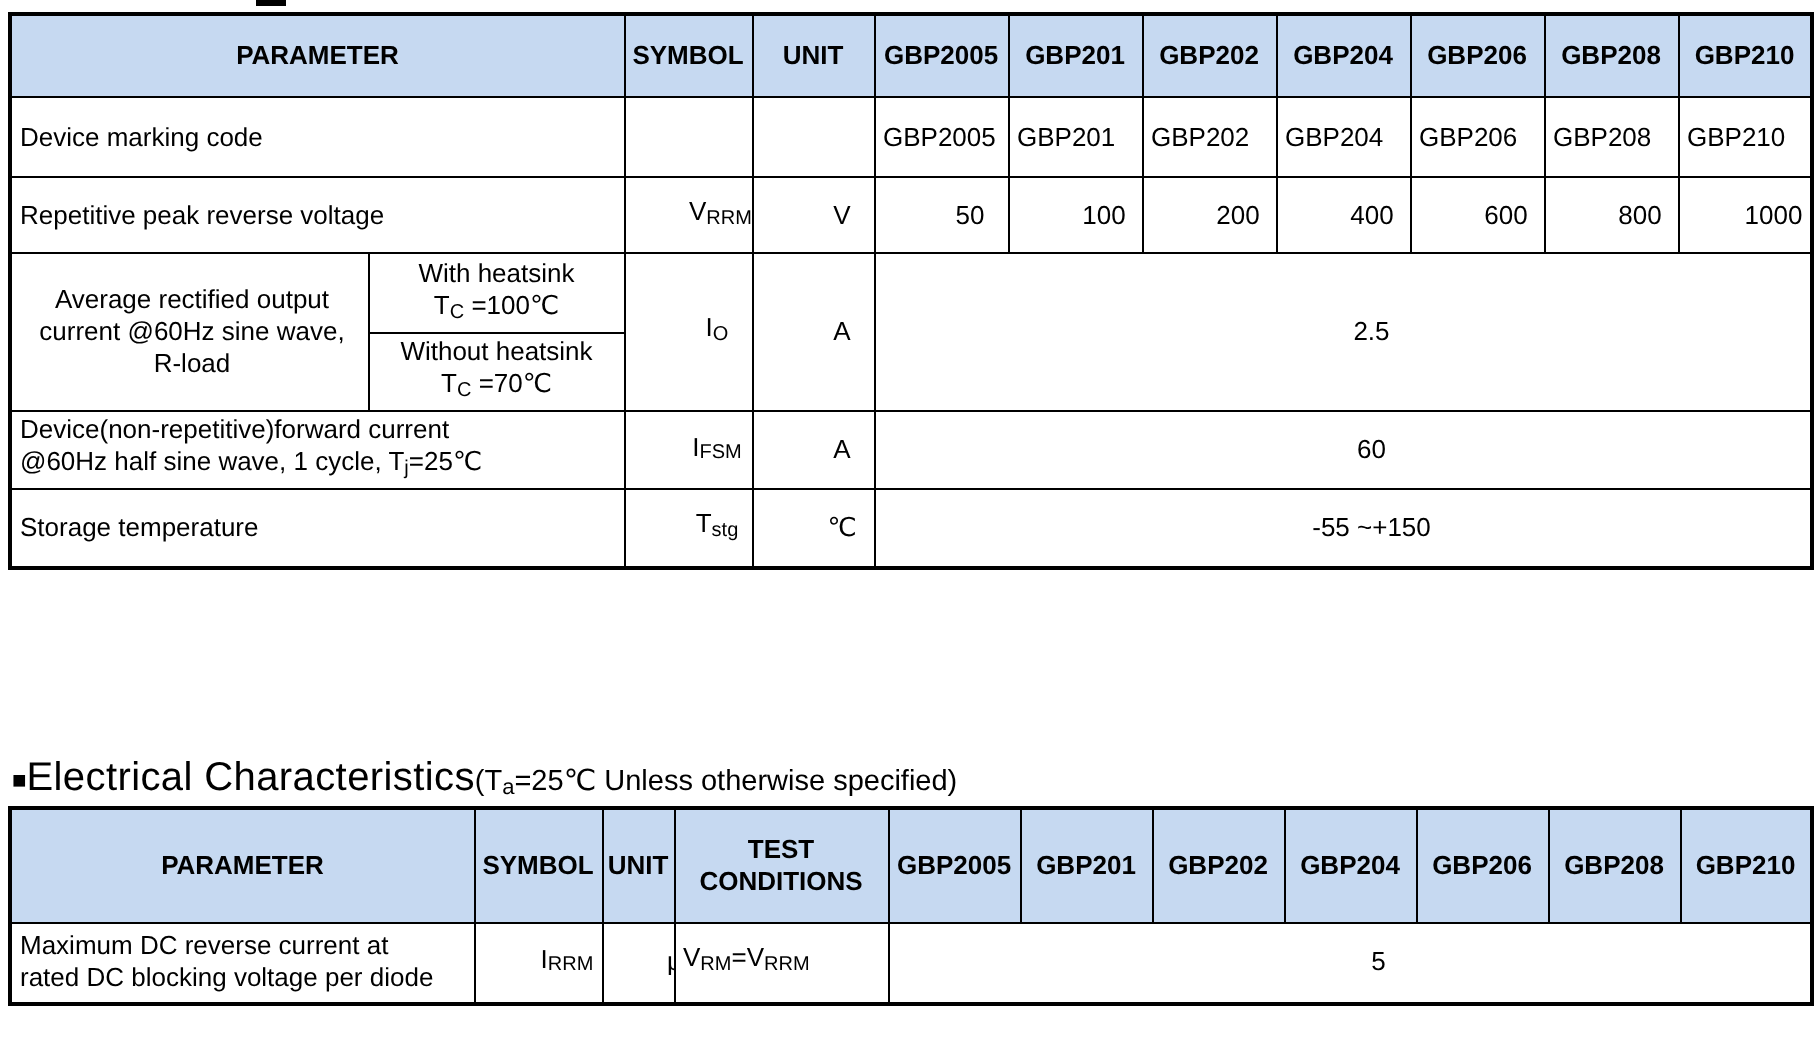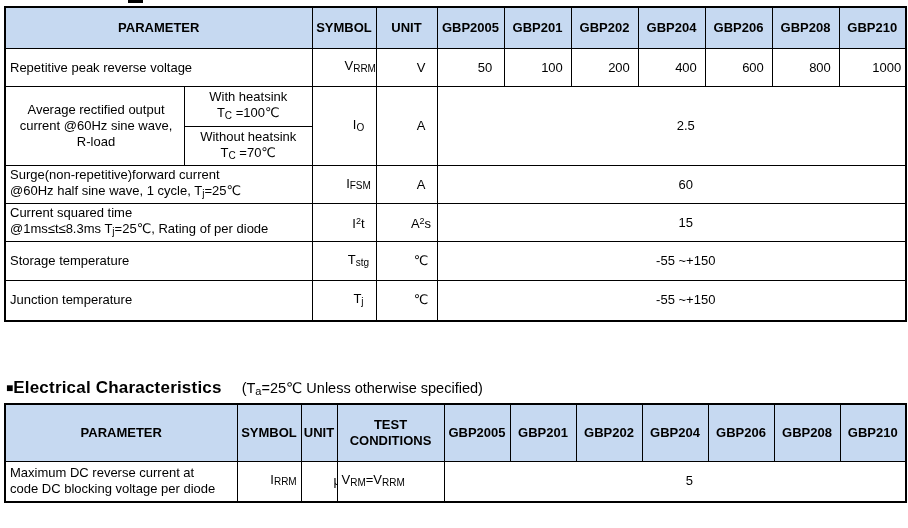--- a/index.html
+++ b/index.html
@@ -27,22 +27,22 @@
   .sp{font-size:9px;vertical-align:4px;}
   .split{display:flex;height:78px;align-items:stretch;}
   .split-l{width:178px;box-sizing:border-box;padding:1px 2px 1px 4px;
     display:flex;flex-direction:column;justify-content:center;}
   .split-r{flex:1;border-left:1px solid #000;display:flex;flex-direction:column;}
   .split-cell{height:39px;box-sizing:border-box;padding:1px 3px;
     display:flex;flex-direction:column;justify-content:center;}
   .split-cell.bt{border-top:1px solid #000;text-align:center;}
   .ec-heading{position:absolute;left:6px;top:378px;white-space:nowrap;}
   .ec-square{font-size:12px;font-weight:bold;vertical-align:1px;}
-  .ec-title{font-size:17px;font-weight:bold;letter-spacing:0.2px;}
-  .ec-note{font-size:14.5px;margin-left:20px;}
+  .ec-title{font-size:20px;font-weight:normal;letter-spacing:0.2px;}
+  .ec-note{font-size:14.5px;margin-left:0;}
   .ec-note .sb{font-size:11px;}
 </style>
 </head>
 <body>
 
 <div class="canvas">
   <div class="top-artifact"></div>
 
   <table class="t t1">
     <colgroup>
@@ -64,20 +64,32 @@
       <th>UNIT</th>
       <th>GBP2005</th>
       <th>GBP201</th>
       <th>GBP202</th>
       <th>GBP204</th>
       <th>GBP206</th>
       <th>GBP208</th>
       <th>GBP210</th>
     </tr>
 
+    <tr style="height:40px">
+      <td class="lft">Device marking code</td>
+      <td></td>
+      <td></td>
+      <td class="lft">GBP2005</td>
+      <td class="lft">GBP201</td>
+      <td class="lft">GBP202</td>
+      <td class="lft">GBP204</td>
+      <td class="lft">GBP206</td>
+      <td class="lft">GBP208</td>
+      <td class="lft">GBP210</td>
+    </tr>
 
     <tr style="height:38px">
       <td class="lft">Repetitive peak reverse voltage</td>
       <td><span>V</span><span class="sb">RRM</span></td>
       <td>V</td>
       <td>50</td>
       <td>100</td>
       <td>200</td>
       <td>400</td>
       <td>600</td>
@@ -105,51 +117,36 @@
           </div>
         </div>
       </td>
       <td><span>I</span><span class="sb">O</span></td>
       <td>A</td>
       <td colspan="7">2.5</td>
     </tr>
 
     <tr style="height:38px">
       <td class="lft">
-        <div>Surge(non-repetitive)forward current</div>
+        <div>Device(non-repetitive)forward current</div>
         <div><span>@60Hz half sine wave, 1 cycle, T</span><span class="sb">j</span><span>=25℃</span></div>
       </td>
       <td><span>I</span><span class="sb" style="vertical-align:-1px">FSM</span></td>
       <td>A</td>
       <td colspan="7">60</td>
     </tr>
 
-    <tr style="height:38px">
-      <td class="lft">
-        <div>Current squared time</div>
-        <div><span>@1ms≤t≤8.3ms T</span><span class="sb">j</span><span>=25℃, Rating of per diode</span></div>
-      </td>
-      <td><span>I</span><span class="sp">2</span><span>t</span></td>
-      <td><span>A</span><span class="sp">2</span><span>s</span></td>
-      <td colspan="7">15</td>
-    </tr>
 
     <tr style="height:39px">
       <td class="lft">Storage temperature</td>
       <td><span>T</span><span class="sb">stg</span></td>
       <td>℃</td>
       <td colspan="7">-55 ~+150</td>
     </tr>
 
-    <tr style="height:40px">
-      <td class="lft">Junction temperature</td>
-      <td><span>T</span><span class="sb">j</span></td>
-      <td>℃</td>
-      <td colspan="7">-55 ~+150</td>
-    </tr>
   </tbody>
     </table>
 
   <div class="ec-heading">
     <span class="ec-square">■</span><span class="ec-title">Electrical Characteristics</span><span class="ec-note"><span>(T</span><span class="sb">a</span><span>=25℃ Unless otherwise specified)</span></span>
   </div>
 
   <table class="t t2">
     <colgroup>
       <col style="width:232px">
@@ -176,21 +173,21 @@
       <th>GBP204</th>
       <th>GBP206</th>
       <th>GBP208</th>
       <th>GBP210</th>
     </tr>
 
 
     <tr style="height:40px">
       <td class="lft">
         <div>Maximum DC reverse current at</div>
-        <div>code DC blocking voltage per diode</div>
+        <div>rated DC blocking voltage per diode</div>
       </td>
       <td><span>I</span><span class="sb" style="vertical-align:-1px">RRM</span></td>
       <td>μA</td>
       <td class="lft"><span>V</span><span class="sb">RM</span><span>=V</span><span class="sb">RRM</span></td>
       <td colspan="7">5</td>
     </tr>
   </tbody>
     </table>
 </div>
 

